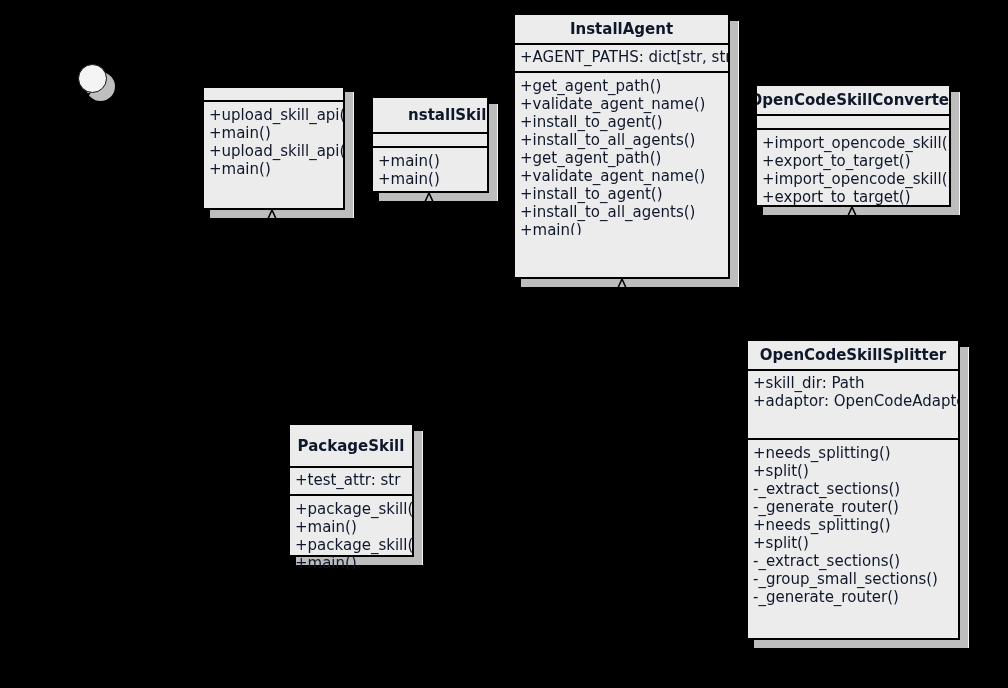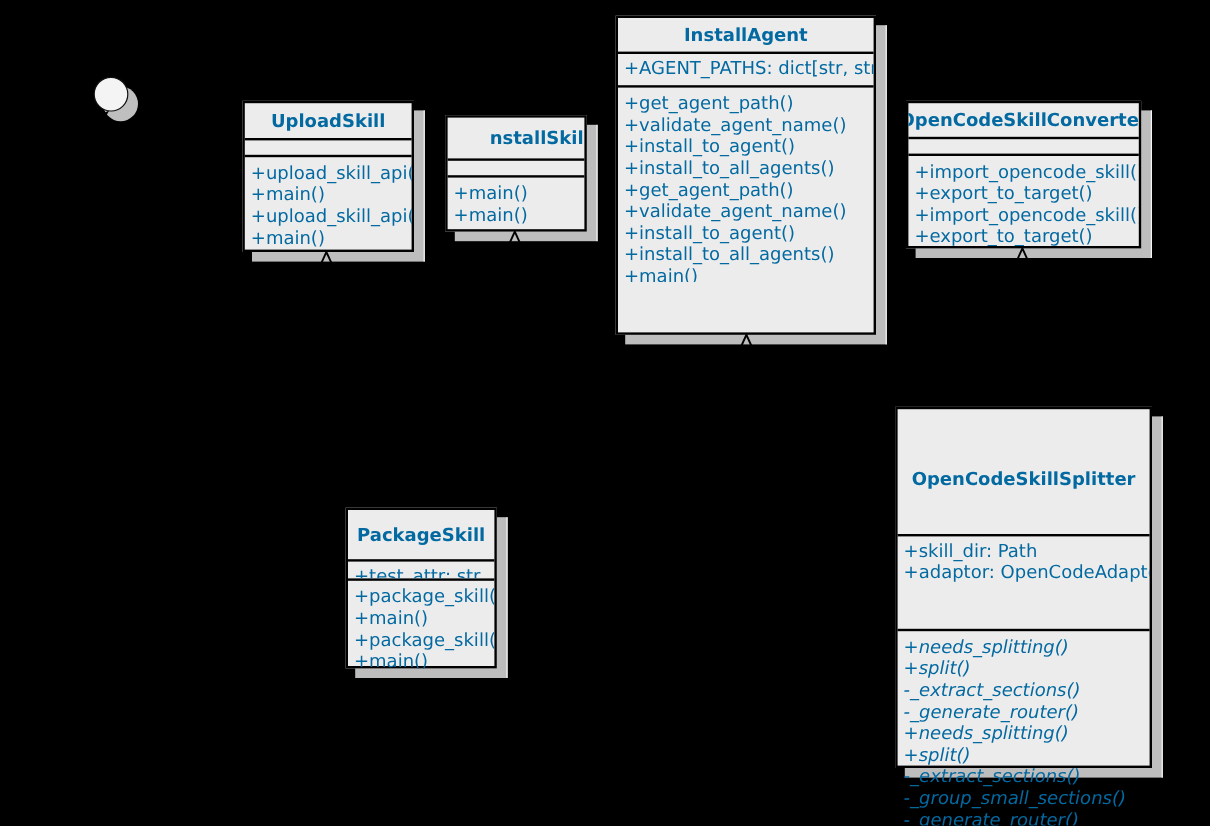--- a/index.html
+++ b/index.html
@@ -14,21 +14,21 @@
   .cls-shadow{
     position:absolute;
     background:#bdbdbd;
     border-right:1px solid #f5f5f5;
   }
   .class-box{
     position:absolute;
     background:#ececec;
     border:2px solid #000000;
     box-sizing:border-box;
-    color:#0369a1;
+    color:#0f172a;
   }
   .cls-title{
     display:flex;align-items:center;justify-content:center;
     font-weight:bold;font-size:15px;
     box-sizing:border-box;
     overflow:hidden;white-space:nowrap;
   }
   .cls-attrs{
     border-top:2px solid #000000;
     box-sizing:border-box;
@@ -69,21 +69,20 @@
     <path d="M12 1 L1 6 L7 10 Z" fill="#000000"></path>
   </svg>
 
   <svg class="arrowhead" style="left:410px;top:434px" width="16" height="16">
     <path d="M13 5 L3 9 M13 5 L8 13" stroke="#000000" stroke-width="1.6" fill="none"></path>
   </svg>
 
   <div id="class-layer">
       <div class="cls-shadow" style="left: 210px; top: 92px; width: 143px; height: 126px;"></div>
       <div class="class-box" style="left: 202px; top: 84px; width: 143px; height: 126px;">
-        <div class="cls-title" style="height: 29px;">UploadSkill</div>
         <div class="cls-attrs" style="height: 14px;"></div>
         <div class="cls-methods" style="height: 79px;">
           <div class="member-row">+upload_skill_api()</div>
           <div class="member-row">+main()</div>
           <div class="member-row">+upload_skill_api()</div>
           <div class="member-row">+main()</div>
         </div>
       </div>
       <svg width="14" height="13" class="arrowhead" style="left: 265px; top: 209px;">
         <path d="M2 12 L7 1 L12 12" fill="none" stroke="#000000" stroke-width="1.6"></path>
@@ -130,41 +129,41 @@
           <div class="member-row">+export_to_target()</div>
           <div class="member-row">+import_opencode_skill()</div>
           <div class="member-row">+export_to_target()</div>
         </div>
       </div>
       <svg width="14" height="13" class="arrowhead" style="left: 845px; top: 206px;">
         <path d="M2 12 L7 1 L12 12" fill="none" stroke="#000000" stroke-width="1.6"></path>
       </svg>
       <div class="cls-shadow" style="left: 754px; top: 347px; width: 214px; height: 301px;"></div>
       <div class="class-box" style="left: 746px; top: 339px; width: 214px; height: 301px;">
-        <div class="cls-title" style="height: 28px; margin-top: 44px;">OpenCodeSkillSplitter</div>
-        <div class="cls-attrs" style="height: 79px; margin-top: 32px;">
+        <div class="cls-title" style="height: 28px;">OpenCodeSkillSplitter</div>
+        <div class="cls-attrs" style="height: 69px;">
           <div class="member-row">+skill_dir: Path</div>
           <div class="member-row">+adaptor: OpenCodeAdaptor</div>
         </div>
-        <div class="cls-methods" style="height: 206px; font-style: italic;">
+        <div class="cls-methods" style="height: 206px;">
           <div class="member-row">+needs_splitting()</div>
           <div class="member-row">+split()</div>
           <div class="member-row">-_extract_sections()</div>
           <div class="member-row">-_generate_router()</div>
           <div class="member-row">+needs_splitting()</div>
           <div class="member-row">+split()</div>
           <div class="member-row">-_extract_sections()</div>
           <div class="member-row">-_group_small_sections()</div>
           <div class="member-row">-_generate_router()</div>
         </div>
       </div>
       <div class="cls-shadow" style="left: 296px; top: 431px; width: 126px; height: 134px;"></div>
       <div class="class-box" style="left: 288px; top: 423px; width: 126px; height: 134px;">
         <div class="cls-title" style="height: 41px;">PackageSkill</div>
-        <div class="cls-attrs" style="height: 16px;">
+        <div class="cls-attrs" style="height: 28px;">
           <div class="member-row">+test_attr: str</div>
         </div>
         <div class="cls-methods" style="height: 75px;">
           <div class="member-row">+package_skill()</div>
           <div class="member-row">+main()</div>
           <div class="member-row">+package_skill()</div>
           <div class="member-row">+main()</div>
         </div>
       </div>
     </div>

